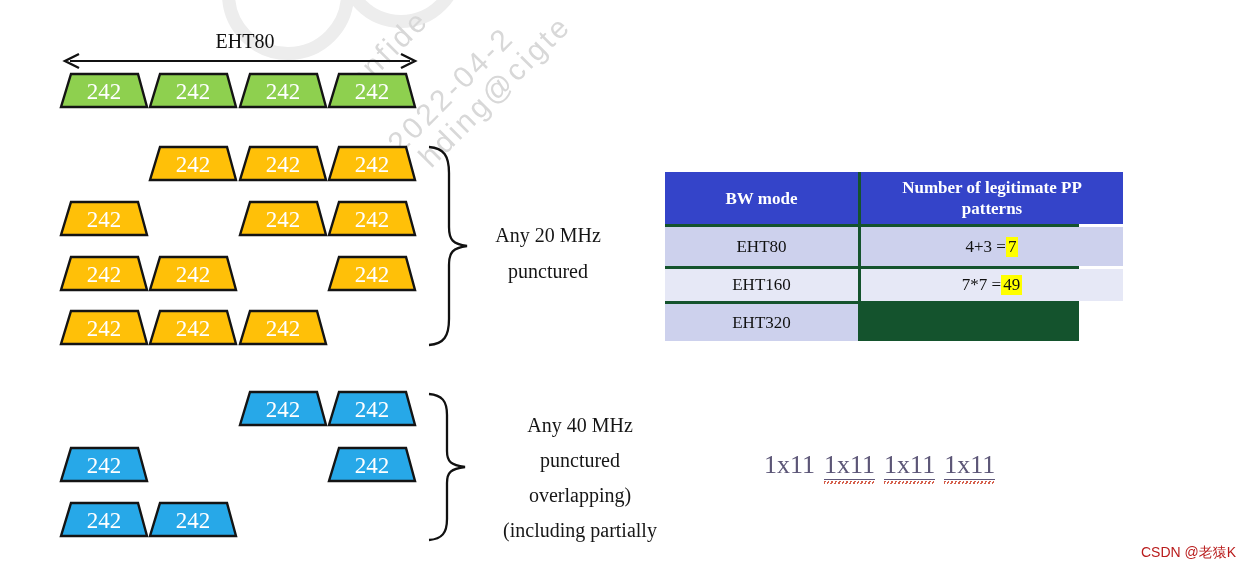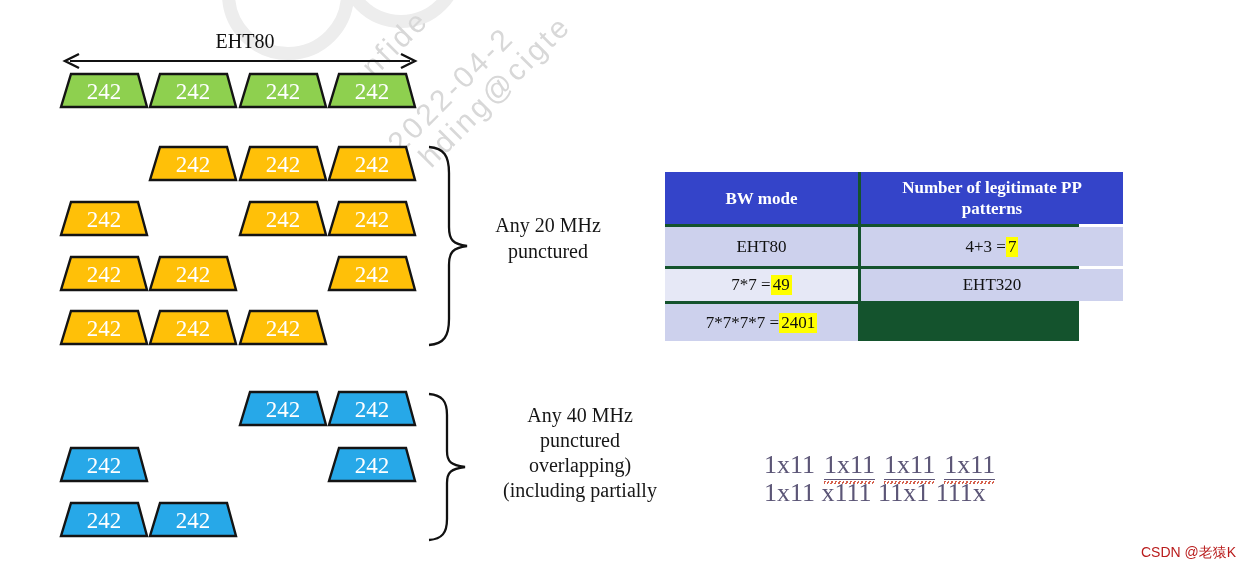--- a/index.html
+++ b/index.html
@@ -26,21 +26,21 @@
   
   .eht80-label{
     position:absolute;left:195px;top:30px;width:100px;text-align:center;
     font-size:20px;color:#111;
   }
 
   
   .note{
     position:absolute;text-align:center;font-size:20px;color:#161616;
   }
-  .note div{line-height:26px;}
+  .note div{line-height:26px;margin-top:10px;}
   #note40 div{line-height:25px;}
 
   
   .pp-table{
     position:absolute;left:665px;top:172px;width:414px;
     display:grid;grid-template-columns:193px 262px;grid-template-rows:52px 39px 32px 37px;
     gap:3px;background:#14532d;
   }
   .pp-table .cell{
     display:flex;align-items:center;justify-content:center;text-align:center;
@@ -202,34 +202,30 @@
   <div class="pp-table">
     <div class="cell head">BW mode</div>
     <div class="cell head">Number of legitimate PP patterns</div>
 
     <div class="cell row-a">EHT80</div>
     <div class="cell row-a">
       <span>4+3 = </span>
       <span class="hl">7</span>
     </div>
 
+    <div class="cell row-b">EHT160</div>
     <div class="cell row-b">
       <span>7*7 = </span>
       <span class="hl">49</span>
     </div>
 
     <div class="cell row-a">EHT320</div>
-    <div class="cell row-a">
-      <span>7*7*7*7 = </span>
-      <span class="hl">2401</span>
-    </div>
   </div>
 
   <div class="patterns">
     <div>
       <span class="tok">1x11</span><span class="tok u-wavy">1x11</span><span class="tok u-wavy">1x11</span><span class="tok u-wavy">1x11</span>
     </div>
-    <div>1x11 x111 11x1 111x</div>
   </div>
 
   <div class="credit">CSDN @老猿K</div>
 
 </div>
 
 </body></html>

